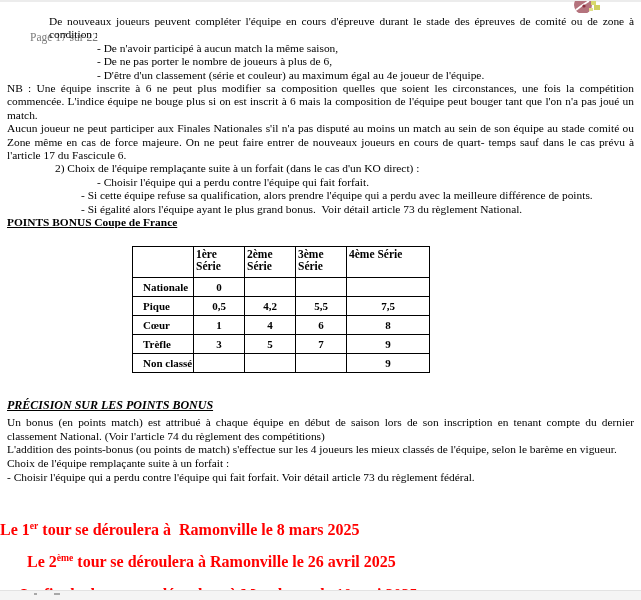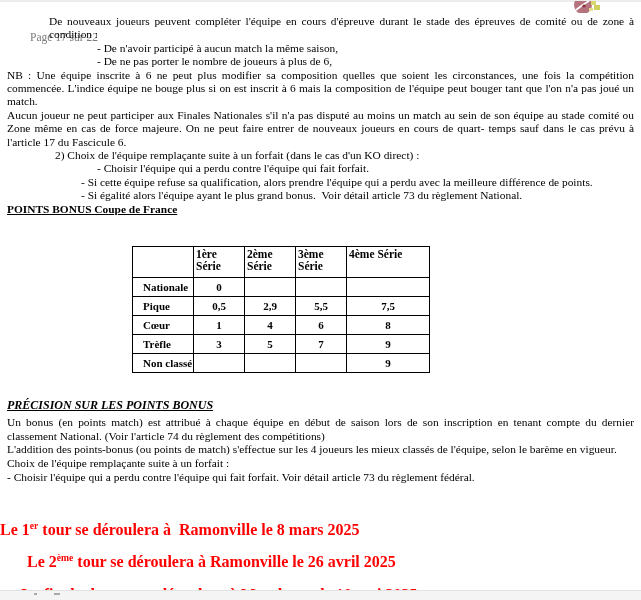--- a/index.html
+++ b/index.html
@@ -97,20 +97,21 @@
     <rect x="15" y="7" width="4" height="3" fill="#e0e08a"></rect>
   </svg>
 </div>
 
 <div class="content">
   <div class="p1 justify">
     <span>De nouveaux joueurs peuvent compléter l'équipe en cours d'épreuve durant </span><span class="bold">le stade des épreuves de comité ou de zone</span><span> à condition :</span>
   </div>
   <div class="bullet1">- De n'avoir participé à aucun match la même saison,</div>
   <div class="bullet1">- De ne pas porter le nombre de joueurs à plus de 6,</div>
+  <div class="bullet1">- D'être d'un classement (série et couleur) au maximum égal au 4e joueur de l'équipe.</div>
 
   <div class="justify">
     <span class="bold">NB :</span><span> Une équipe inscrite à 6 ne peut plus modifier sa composition quelles que soient les circonstances, une fois la compétition commencée. L'indice équipe ne bouge plus si on est inscrit à 6 mais la composition de l'équipe peut bouger tant que l'on n'a pas joué un match.</span>
   </div>
 
   <div class="justify">Aucun joueur ne peut participer aux Finales Nationales s'il n'a pas disputé au moins un match au sein de son équipe au stade comité ou Zone même en cas de force majeure. On ne peut faire entrer de nouveaux joueurs en cours de quart- temps sauf dans le cas prévu à l'article 17 du Fascicule 6.</div>
 
   <div class="item2">2) Choix de l'équipe remplaçante suite à un forfait (dans le cas d'un KO direct) :</div>
   <div class="b2-first">- Choisir l'équipe qui a perdu contre l'équipe qui fait forfait.</div>
   <div class="b2-rest">- Si cette équipe refuse sa qualification, alors prendre l'équipe qui a perdu avec la meilleure différence de points.</div>
@@ -139,21 +140,21 @@
     <tr>
       <td class="row-label">Nationale</td>
       <td class="val">0</td>
       <td class="val"></td>
       <td class="val"></td>
       <td class="val"></td>
     </tr>
     <tr>
       <td class="row-label">Pique</td>
       <td class="val">0,5</td>
-      <td class="val">2,9</td>
+      <td class="val">4,2</td>
       <td class="val">5,5</td>
       <td class="val">7,5</td>
     </tr>
     <tr>
       <td class="row-label">Cœur</td>
       <td class="val">1</td>
       <td class="val">4</td>
       <td class="val">6</td>
       <td class="val">8</td>
     </tr>

